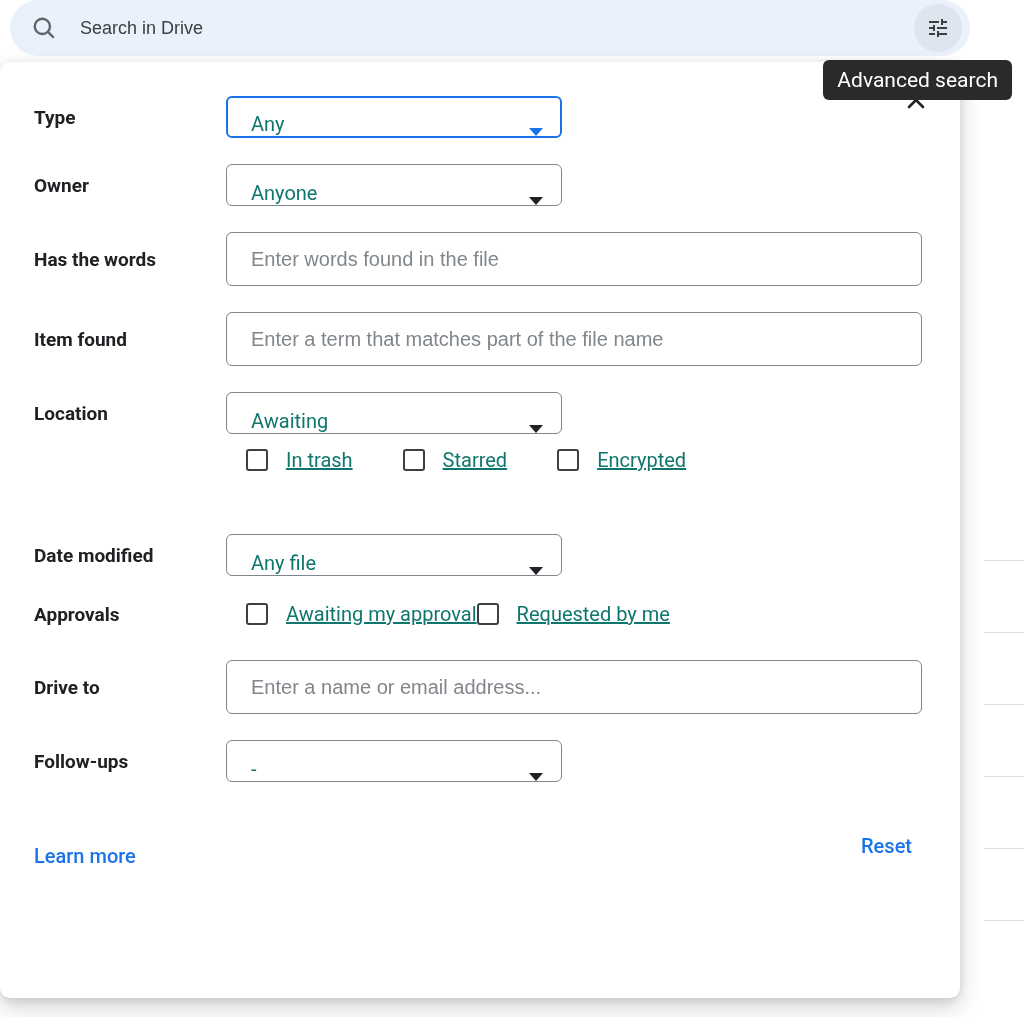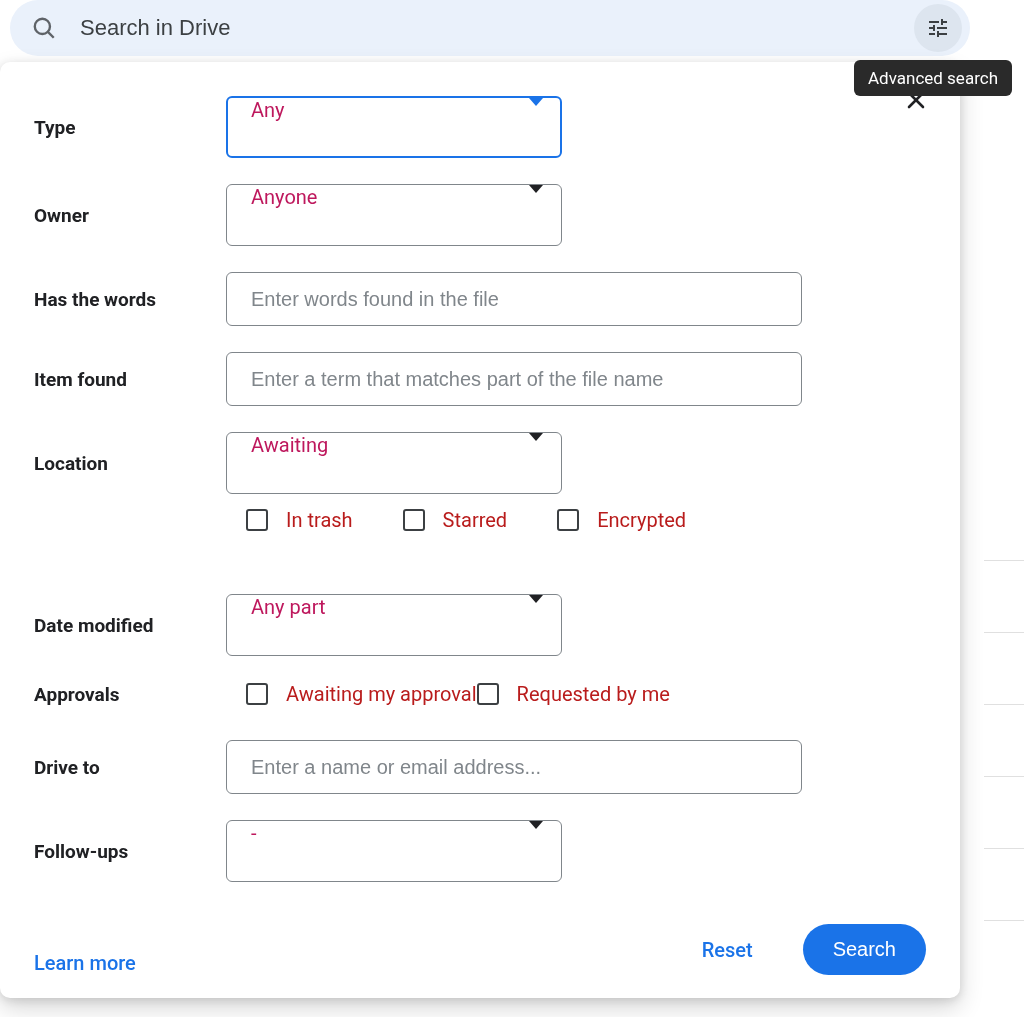--- a/index.html
+++ b/index.html
@@ -8,33 +8,33 @@
 
   
   .search-bar {
     position: absolute; left: 10px; top: 0; width: 960px; height: 56px;
     background: #eaf1fb; border-radius: 28px;
     display: flex; align-items: center; padding: 0 8px 0 18px;
   }
   .search-bar .search-icon { color: #5f6368; display: flex; align-items: center; justify-content: center; width: 32px; height: 32px; }
   .search-bar input {
     flex: 1; border: none; background: transparent; outline: none;
-    font-size: 22px; color: #202124; padding-left: 20px;
+    font-size: 18px; color: #202124; padding-left: 20px;
   }
   .search-bar input::placeholder { color: #3c4043; }
   .search-bar .tune-btn {
     width: 48px; height: 48px; border-radius: 50%; background: #dde5ef;
     display: flex; align-items: center; justify-content: center; cursor: pointer;
     color: #3c4043;
   }
 
   
   .tooltip {
     position: absolute; right: 12px; top: 60px;
-    background: #2a2a2a; color: #fff; font-size: 17px;
+    background: #2a2a2a; color: #fff; font-size: 21px;
     padding: 8px 14px; border-radius: 6px; z-index: 20;
   }
 
   
   .panel {
     position: absolute; left: 0; top: 62px; width: 960px; height: 936px;
     background: #fff; border-radius: 10px;
     box-shadow: 0 2px 10px rgba(0,0,0,0.12), 0 10px 24px rgba(0,0,0,0.16);
     padding: 34px 34px 30px 34px;
   }
@@ -42,39 +42,39 @@
     position: absolute; right: 24px; top: 18px; width: 40px; height: 40px;
     border-radius: 50%; display: flex; align-items: center; justify-content: center;
     cursor: pointer; color: #202124;
   }
 
   .row { display: flex; align-items: center; margin-bottom: 26px; }
   .label { width: 192px; font-size: 19px; font-weight: 700; color: #202124; }
   .ctrl-col { flex: 1; }
 
   .dropdown {
-    width: 336px; height: 62px; border: 1px solid #80868b; border-radius: 6px;
-    display: flex; align-items: flex-start; justify-content: space-between;
-    padding: 0 18px 0 24px; font-size: 20px; color: #be185d; cursor: pointer;
+    width: 336px; height: 42px; border: 1px solid #80868b; border-radius: 6px;
+    display: flex; align-items: flex-end; justify-content: space-between;
+    padding: 0 18px 0 24px; font-size: 20px; color: #0f766e; cursor: pointer;
     background: #fff;
   }
   .dropdown.focused { border: 2px solid #1a73e8; padding: 0 17px 0 23px; }
   .dropdown .caret { width: 0; height: 0; border-left: 7px solid transparent; border-right: 7px solid transparent; border-top: 8px solid #202124; }
   .dropdown.focused .caret { border-top-color: #1a73e8; }
 
   .text-input {
-    width: 576px; height: 54px; border: 1px solid #80868b; border-radius: 6px;
+    width: 696px; height: 54px; border: 1px solid #80868b; border-radius: 6px;
     padding: 0 24px; font-size: 20px; color: #202124; outline: none; background: #fff;
   }
   .text-input::placeholder { color: #80868b; }
 
   .checkbox-row { display: flex; align-items: center; gap: 50px; margin-top: 14px; margin-bottom: 30px; }
   .check-item { display: flex; align-items: center; gap: 18px; cursor: pointer; }
   .check-box { width: 22px; height: 22px; border: 2.5px solid #3c4043; border-radius: 3px; background: #fff; }
-  .check-label { font-size: 20px; color: #b91c1c; }
+  .check-label { font-size: 20px; color: #0f766e; text-decoration: underline; }
 
   .footer { display: flex; align-items: flex-end; justify-content: space-between; margin-top: 42px; }
   .learn-more { color: #1a73e8; font-size: 20px; font-weight: 500; cursor: pointer; }
   .footer-right { display: flex; align-items: center; gap: 36px; }
   .reset-btn { color: #1a73e8; font-size: 20px; font-weight: 500; cursor: pointer; padding: 10px 14px; border-radius: 24px; }
   .search-btn { background: #1a73e8; color: #fff; font-size: 20px; font-weight: 500; cursor: pointer; padding: 14px 30px; border-radius: 28px; border: none; }
 
   svg { display: block; }
 
   
@@ -178,21 +178,21 @@
           <span class="check-label">Encrypted</span>
         </div>
       </div>
     </div>
   </div>
 
   <div class="row">
     <div class="label">Date modified</div>
     <div class="ctrl-col">
       <div class="dropdown">
-        <span>Any part</span>
+        <span>Any file</span>
         <span class="caret"></span>
       </div>
     </div>
   </div>
 
   <div class="row" style="margin-bottom:34px">
     <div class="label">Approvals</div>
     <div class="ctrl-col">
       <div style="display:flex;align-items:flex-start;padding-left:20px">
         <div class="check-item">
@@ -221,16 +221,15 @@
         <span>-</span>
         <span class="caret"></span>
       </div>
     </div>
   </div>
 
   <div class="footer">
     <span class="learn-more">Learn more</span>
     <div class="footer-right">
       <span class="reset-btn">Reset</span>
-      <button class="search-btn">Search</button>
     </div>
   </div>
 </div>
 
 </body></html>

